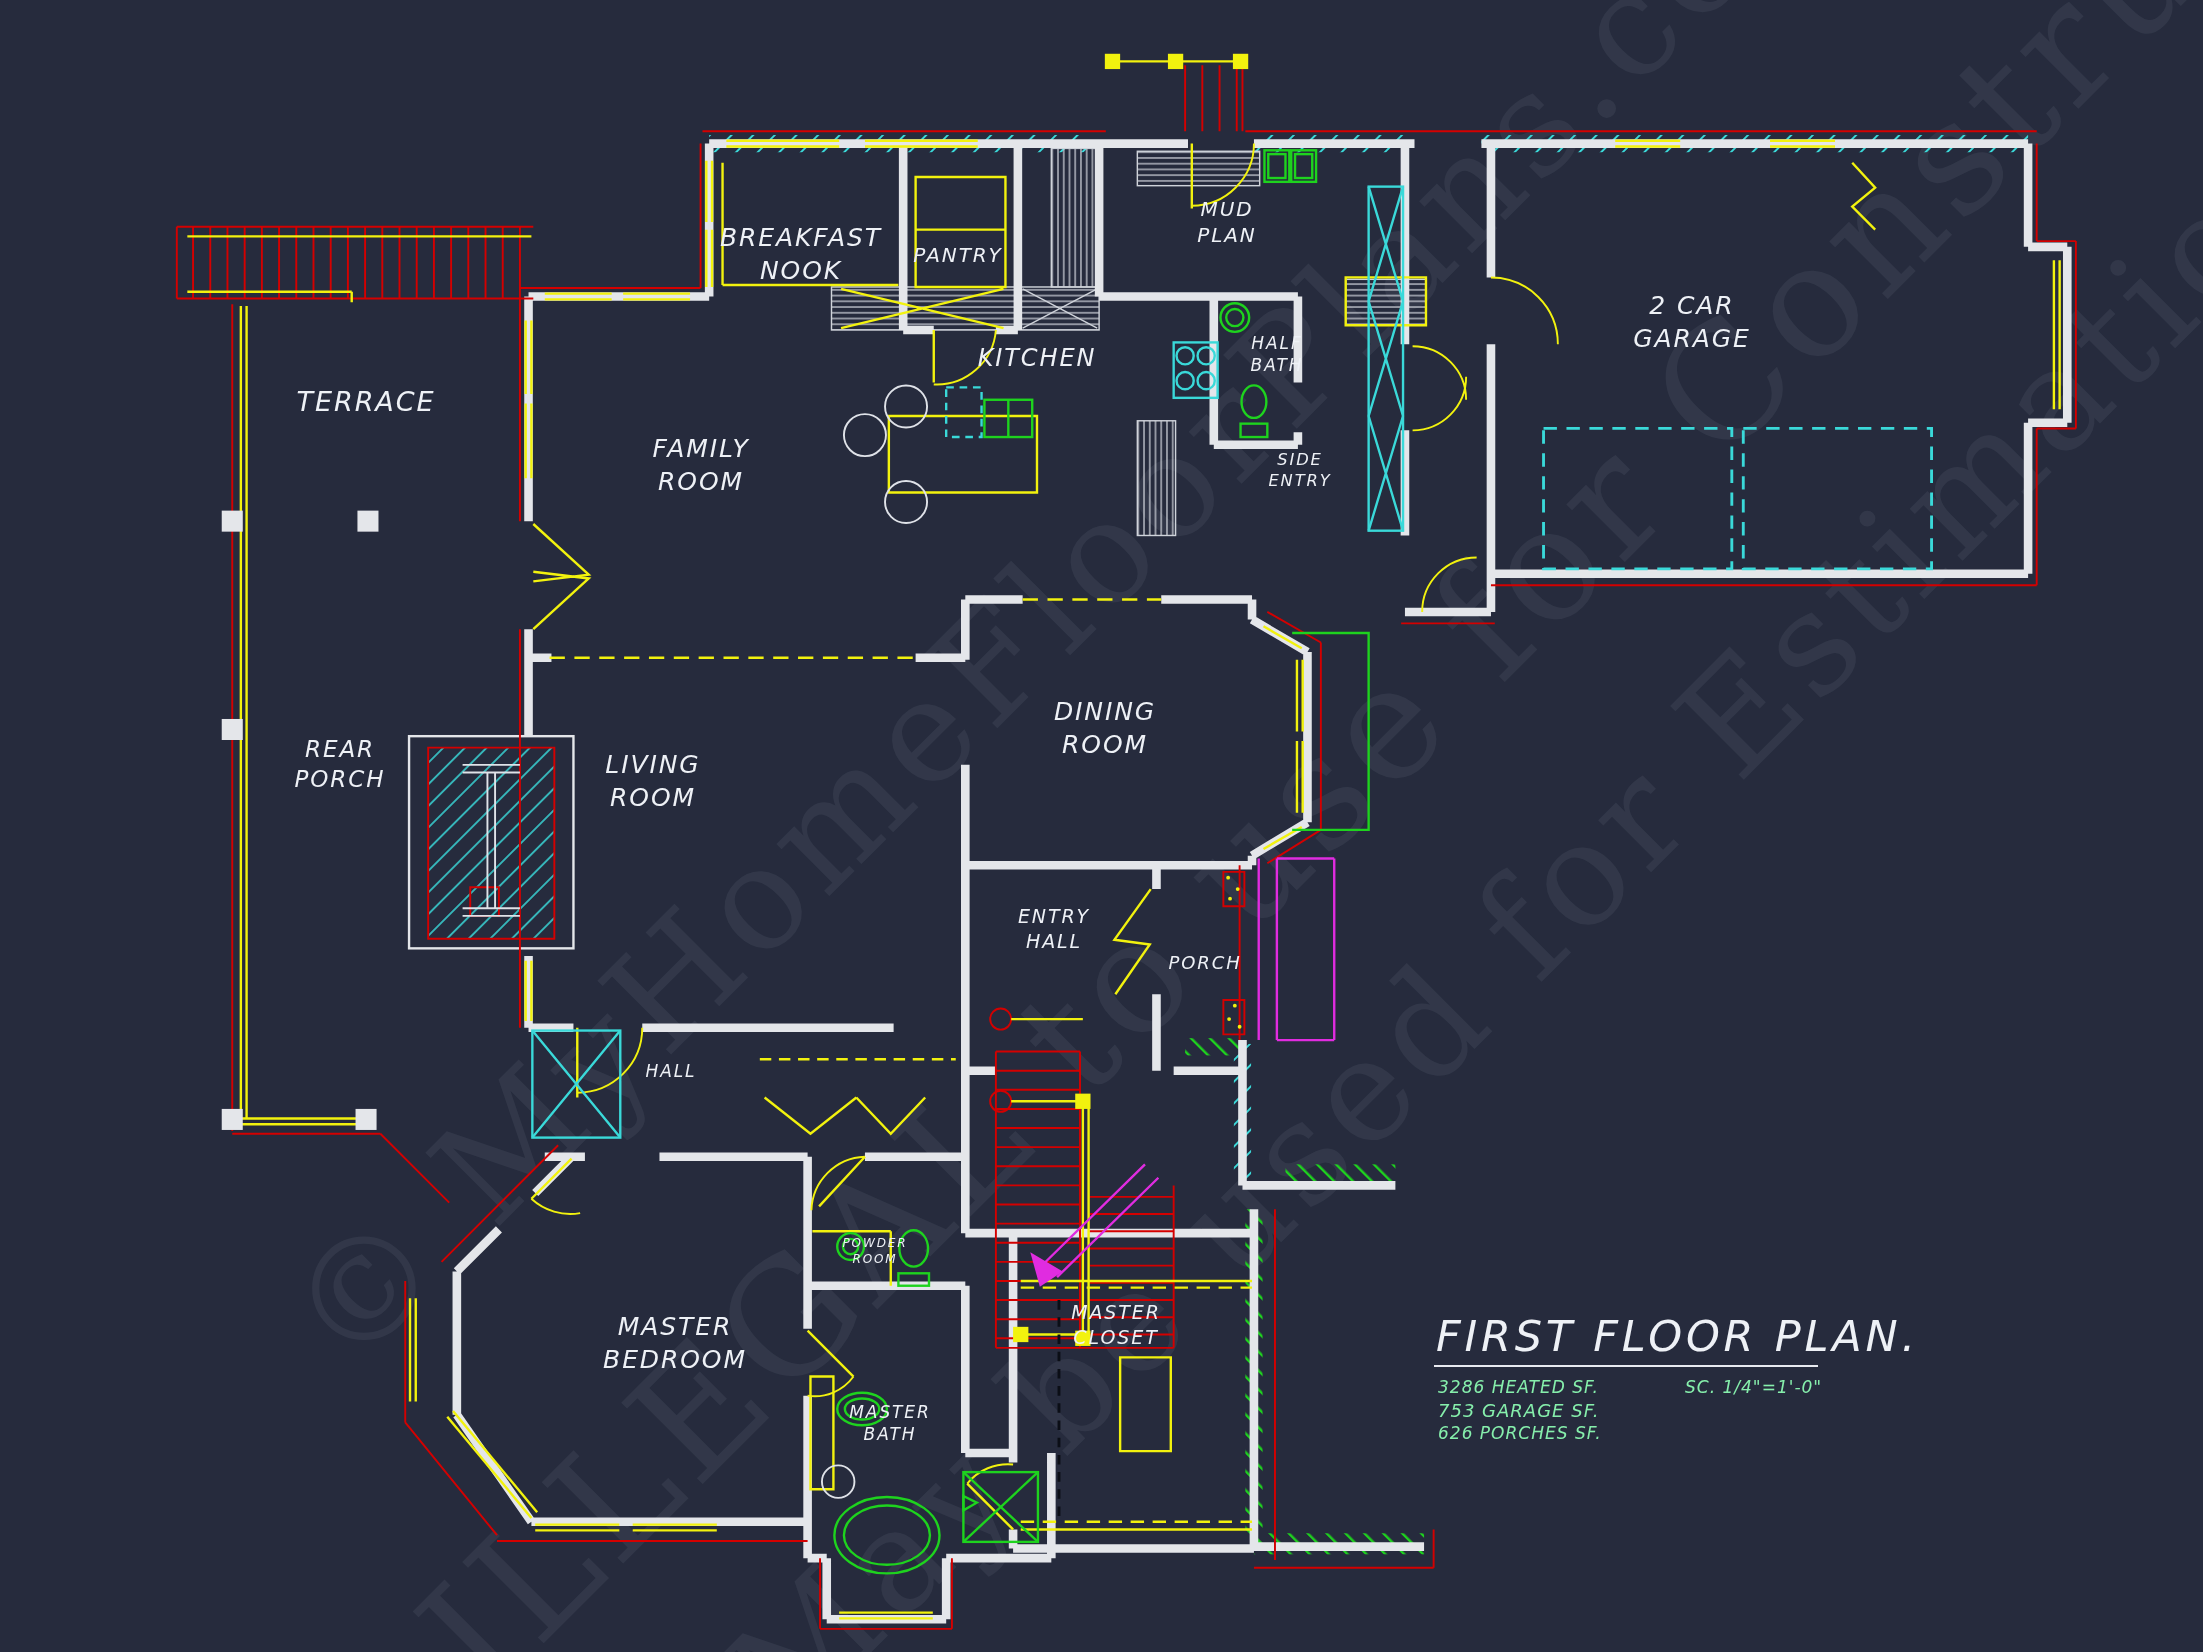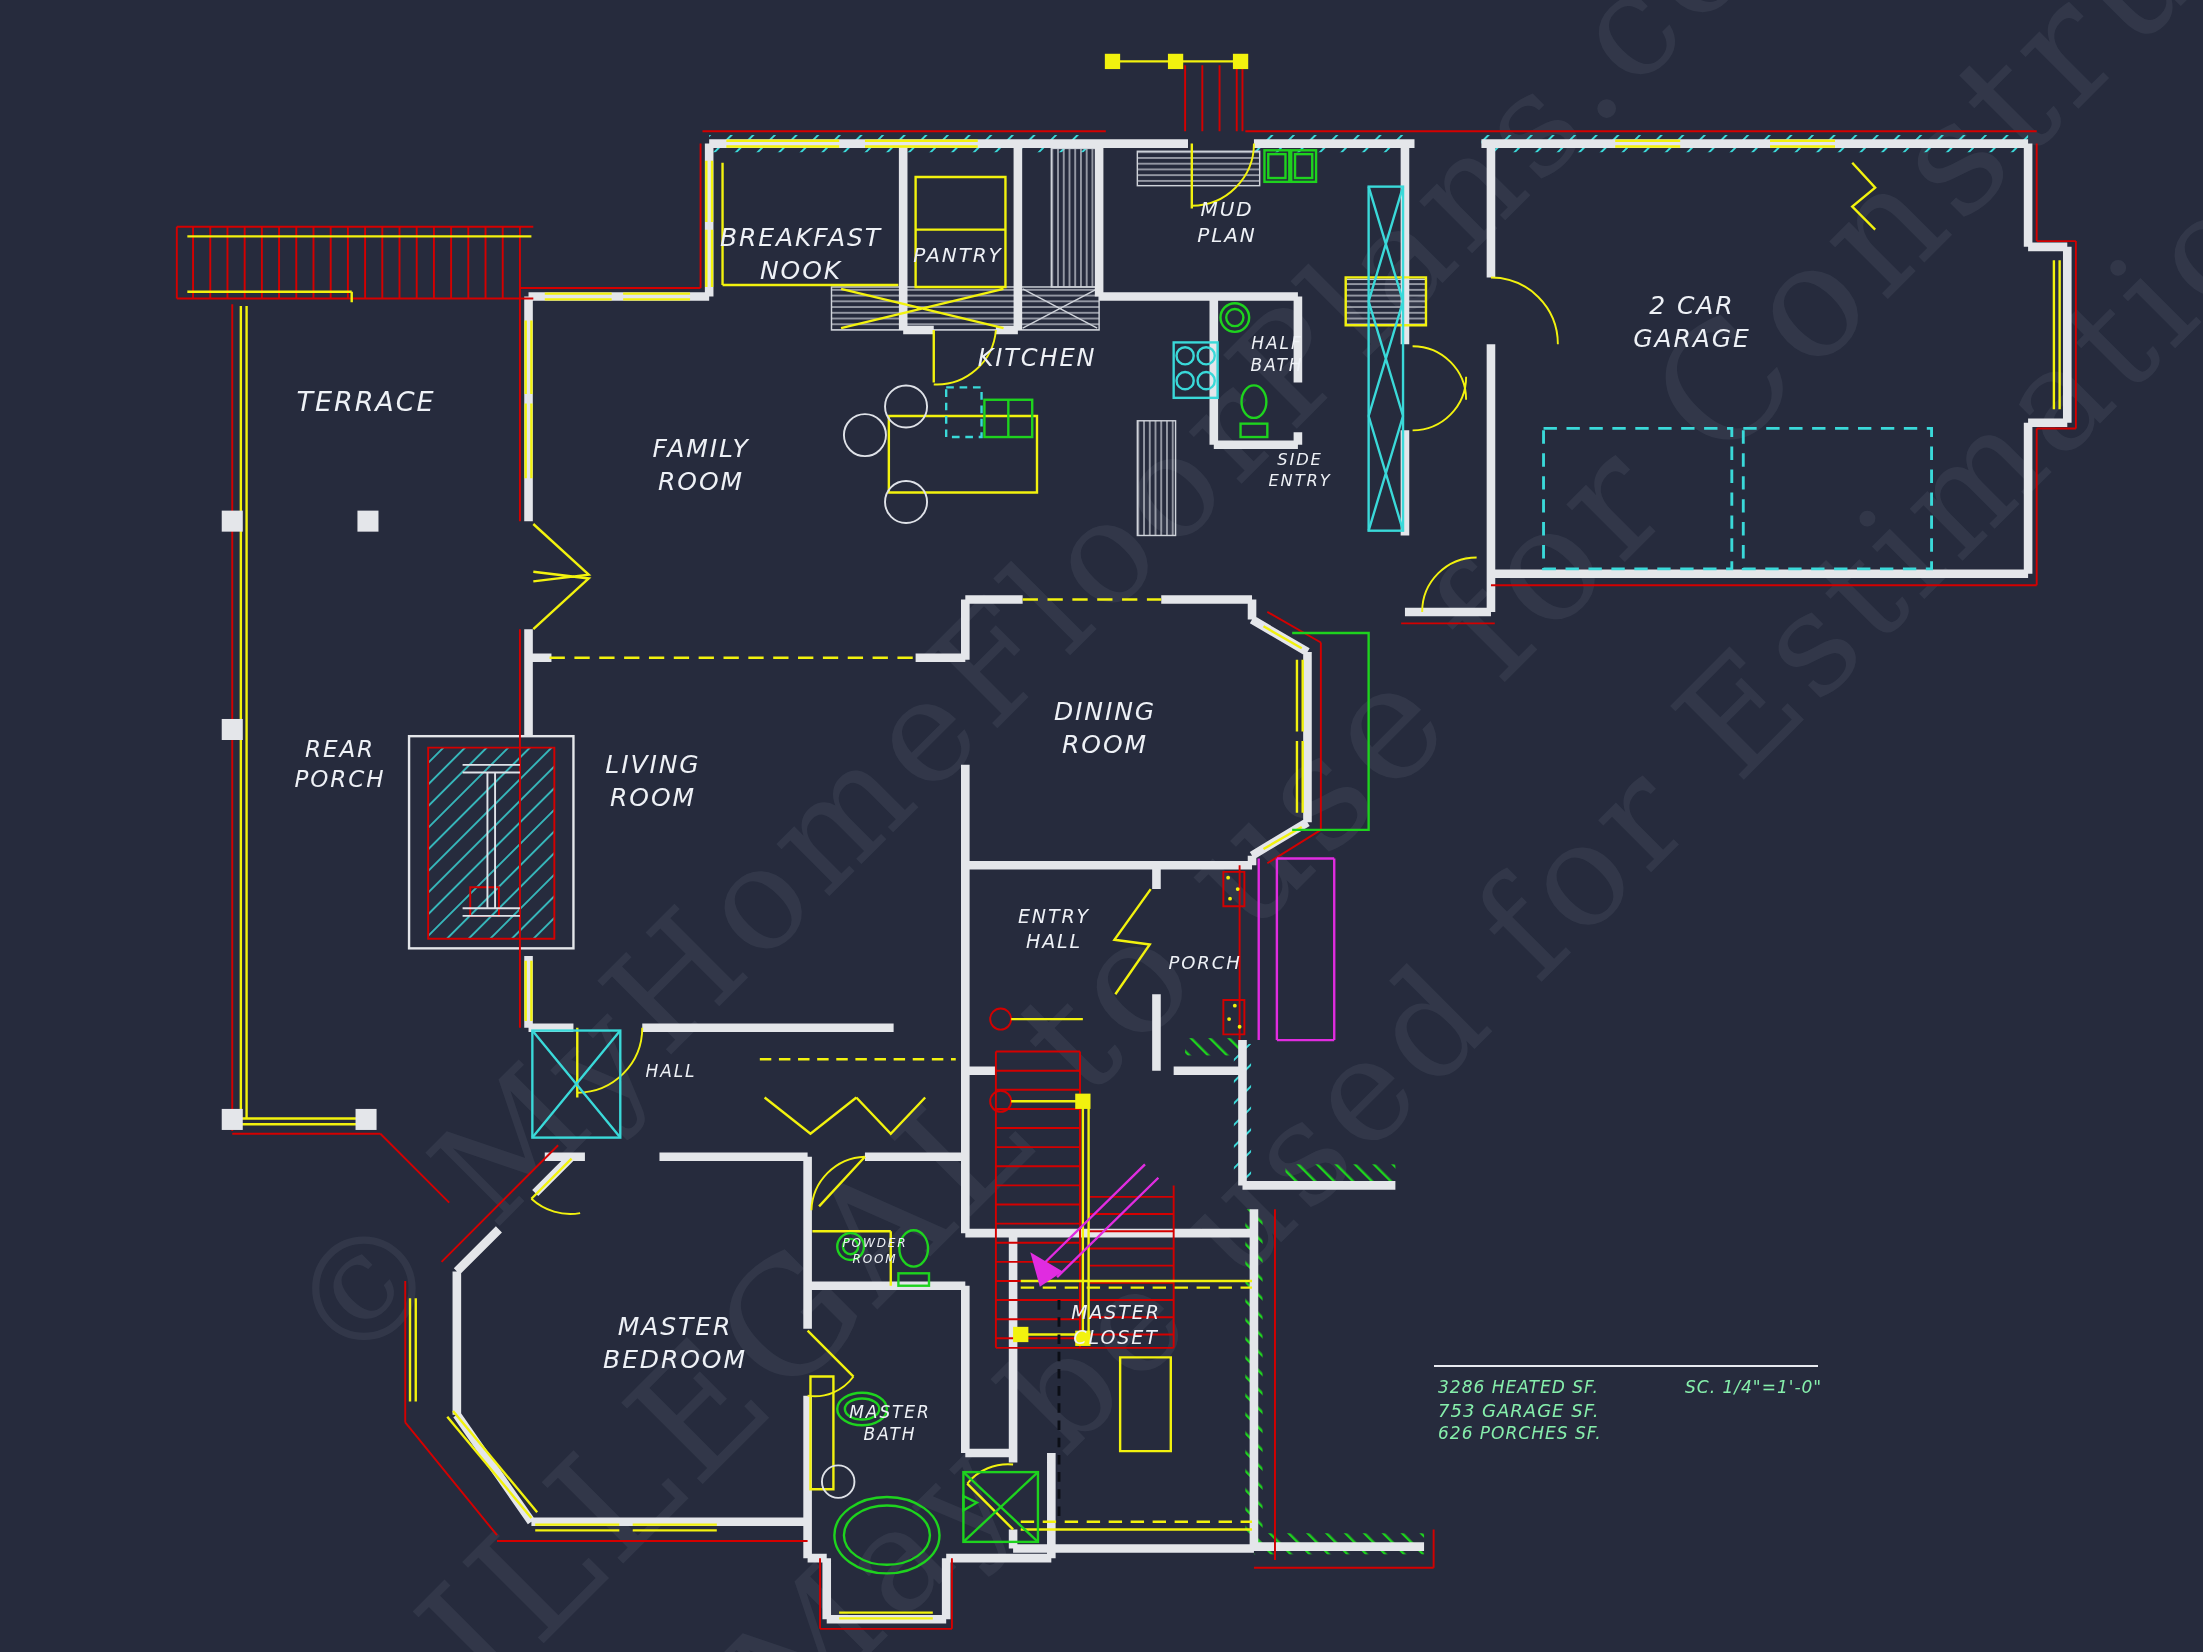--- a/index.html
+++ b/index.html
@@ -291,19 +291,20 @@
   <div class="lbl" style="left:671px;top:1071px;font-size:17px">HALL</div>
   <div class="lbl" style="left:875px;top:1252px;font-size:12px">POWDER
 ROOM</div>
   <div class="lbl" style="left:675px;top:1343px;font-size:25px">MASTER
 BEDROOM</div>
   <div class="lbl" style="left:1116px;top:1325px;font-size:19px">MASTER
 CLOSET</div>
   <div class="lbl" style="left:890px;top:1423px;font-size:17px">MASTER
 BATH</div>
 
+  <div class="title" style="left:1436px;top:1311px;font-size:43px">FIRST FLOOR PLAN.</div>
   <div class="rule" style="left:1434px;top:1365px;width:384px"></div>
   <div class="stat" style="left:1438px;top:1377px;font-size:17px">3286 HEATED SF.</div>
   <div class="stat" style="left:1438px;top:1400px;font-size:18px">753 GARAGE SF.</div>
   <div class="stat" style="left:1438px;top:1423px;font-size:17px">626 PORCHES SF.</div>
   <div class="stat" style="left:1685px;top:1377px;font-size:17px">SC. 1/4"=1'-0"</div>
 </div>
 
 
 </body></html>

